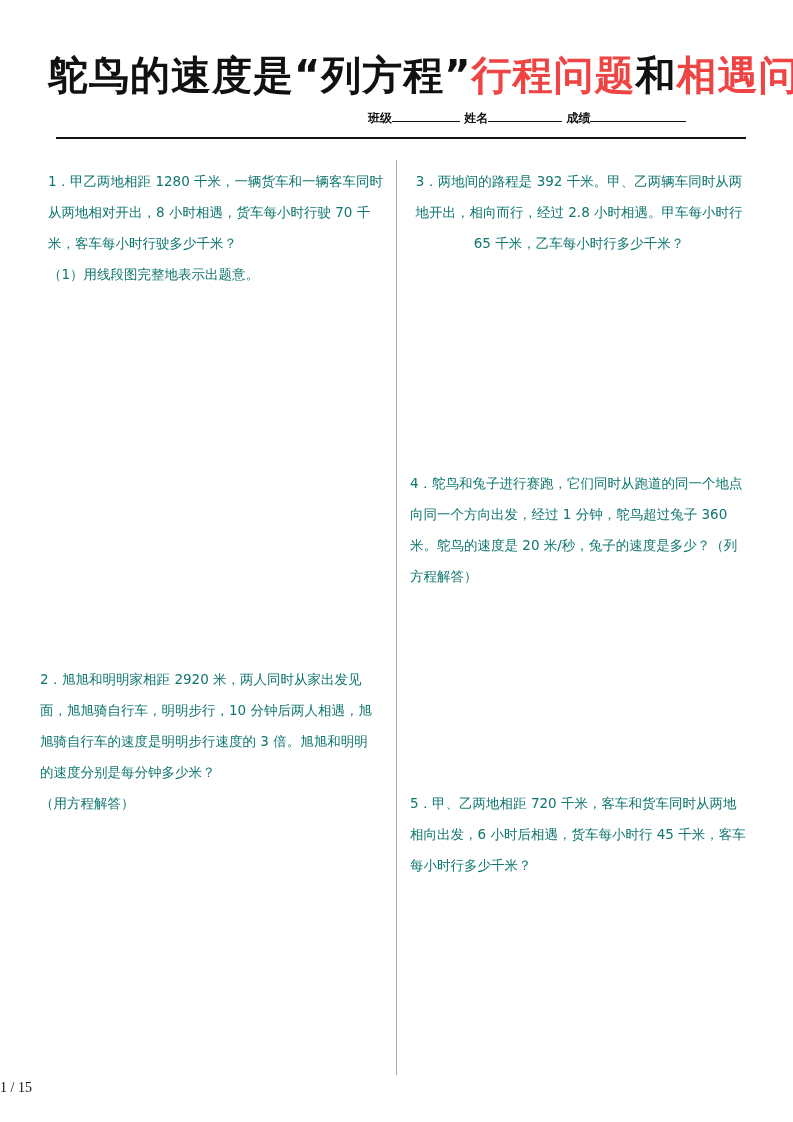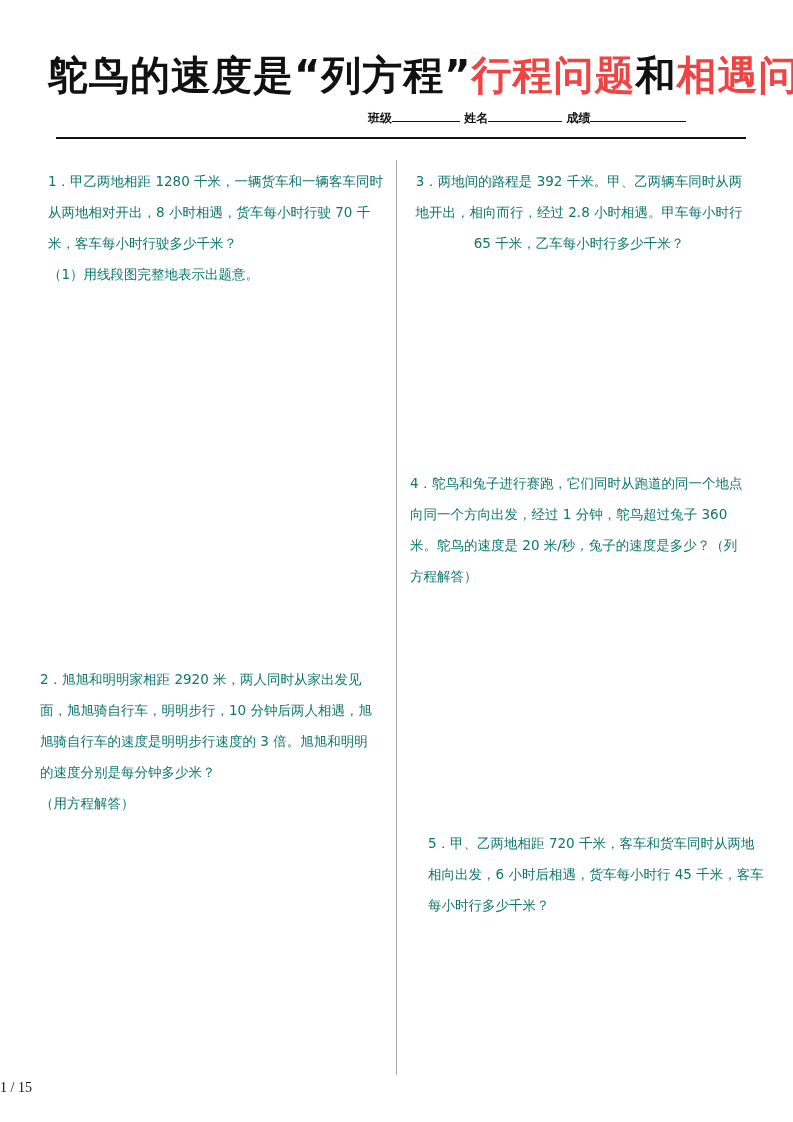--- a/index.html
+++ b/index.html
@@ -44,17 +44,17 @@
 </div>
 
 <div class="q" style="left:410px; top:166px; width:338px;text-align:center;">
   <p>3．两地间的路程是 392 千米。甲、乙两辆车同时从两地开出，相向而行，经过 2.8 小时相遇。甲车每小时行 65 千米，乙车每小时行多少千米？</p>
 </div>
 
 <div class="q" style="left:410px; top:446px; width:338px;margin-top:22px;">
   <p>4．鸵鸟和兔子进行赛跑，它们同时从跑道的同一个地点向同一个方向出发，经过 1 分钟，鸵鸟超过兔子 360 米。鸵鸟的速度是 20 米/秒，兔子的速度是多少？（列方程解答）</p>
 </div>
 
-<div class="q" style="left:428px; top:788px; width:338px;margin-top:40px;">
+<div class="q" style="left:410px; top:788px; width:338px;">
   <p>5．甲、乙两地相距 720 千米，客车和货车同时从两地相向出发，6 小时后相遇，货车每小时行 45 千米，客车每小时行多少千米？</p>
 </div>
 
 <div class="page">1 / 15</div>
 
 </body></html>

